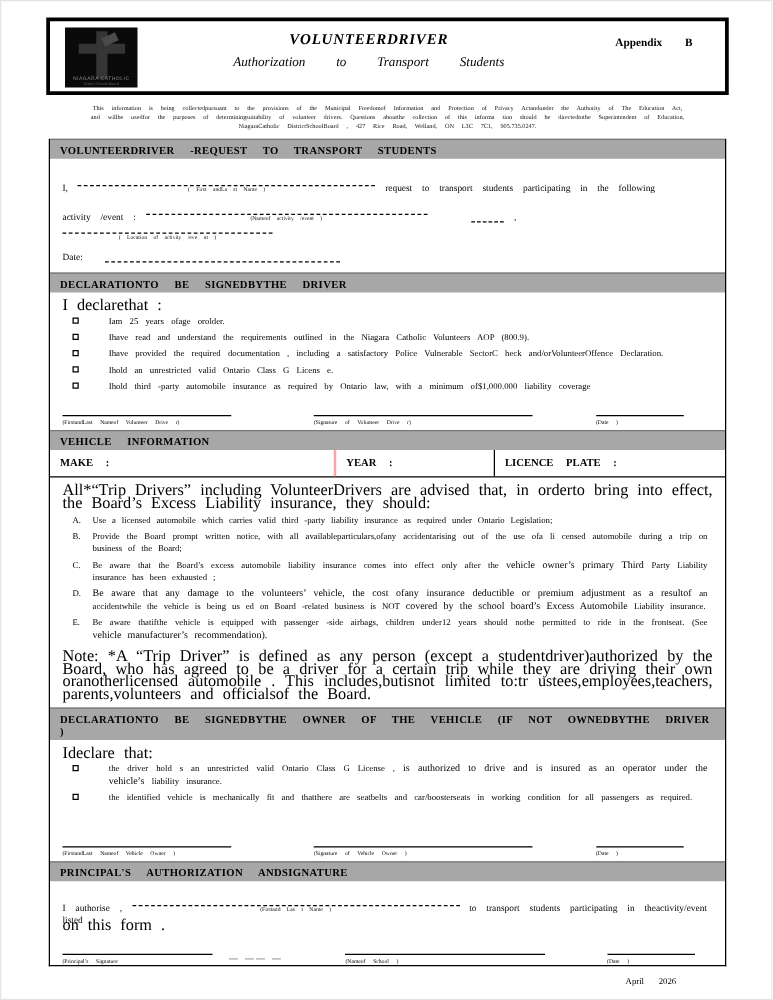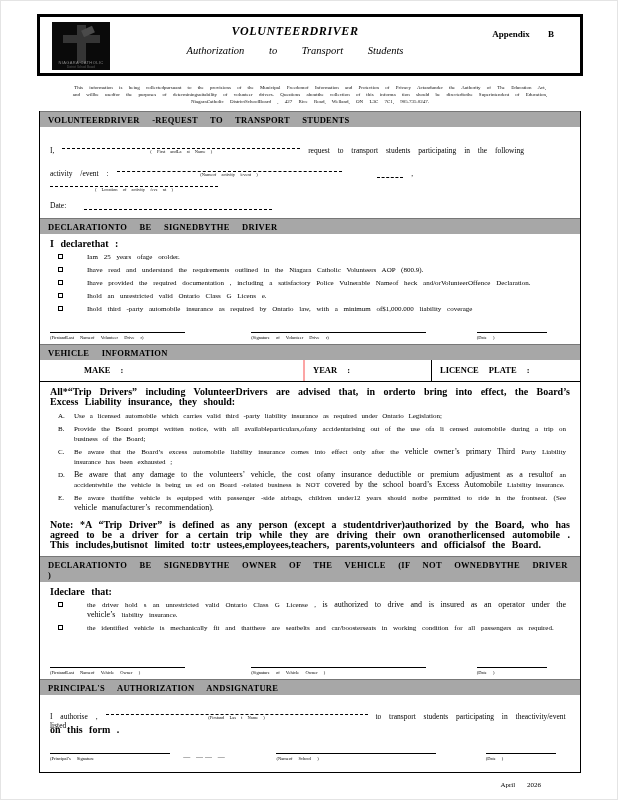--- a/index.html
+++ b/index.html
@@ -33,21 +33,21 @@
   .form-frame {
     position:absolute; left:38px; top:110px; width:542px; height:662px;
     border-left:1px solid #000; border-right:1px solid #000; border-bottom:1px solid #000;
     background:#fff;
   }
   .bar {
     background:#a7a7a7; color:#000; font-weight:bold; font-size:8.5px;
     padding:3px 8px 2px; word-spacing:10px; letter-spacing:.3px; border-top:1px solid #777;
   }
   .pad { padding:5px 10px 2px; }
-  .bodytext { font-size:10px; line-height:10px; text-align:justify; word-spacing:4px;font-weight:bold; }
+  .bodytext { font-size:13px; line-height:10px; text-align:justify; word-spacing:4px; }
   .sans { font-family:Liberation Serif, serif; font-size:8px; }
   .blank { display:inline-block; border-bottom:1px dashed #000; height:8px; vertical-align:bottom; }
   .blank.solid { border-bottom-style:solid; }
   .blank-wrap { display:inline-block; text-align:center; vertical-align:bottom; }
   .caption { display:block; font-size:4.5px; word-spacing:4px; line-height:6px; color:#111; text-align:center; }
   .fline { font-size:7.5px; word-spacing:6px; margin-top:8px; }
   
   .cbrow { display:flex; margin:3px 0 2px; }
   .cb { flex:0 0 auto; width:5px; height:5px; border:1px solid #000; margin:2px 0 0 8px; }
   .cbtext { flex:1; margin-left:24px; margin-right:4px; font-size:7px; line-height:10px; text-align:justify; word-spacing:4px; }
@@ -56,21 +56,21 @@
   .ltrtext { flex:1; margin-right:4px; font-size:7px; line-height:10.5px; text-align:justify; word-spacing:3px; }
   
   .sigrow { display:flex; padding:0 10px; }
   .sigcol1 { width:205px; } .sigcol2 { width:230px; } .sigcol3 { width:95px; }
   .sigline { border-top:1px solid #000; height:1px; }
   .sigcol1 .sigline { width:135px; } .sigcol2 .sigline { width:175px; } .sigcol3 .sigline { width:70px; }
   .siglabel { font-size:4.5px; word-spacing:5px; line-height:6px; margin-top:2px; }
   
   .vrow { display:flex; border-bottom:1px solid #000; }
   .vcell { padding:5px 8px 6px; font-weight:bold; font-size:8.5px; word-spacing:8px; }
-  .vcell.c1 { width:227px;margin-left:36px; } .vcell.c2 { width:128px; border-left:2px solid #fca5a5; } .vcell.c3 { flex:1; border-left:1px solid #000; }
+  .vcell.c1 { width:227px; } .vcell.c2 { width:128px; border-left:2px solid #fca5a5; } .vcell.c3 { flex:1; border-left:1px solid #000; }
   .dashes { font-size:7px; letter-spacing:2px; }
   .footer { position:absolute; right:76px; bottom:10px; font-size:7px; word-spacing:10px; }
 </style>
 </head>
 <body>
 
 <div class="page">
 
   <div class="header-box">
     <div class="logo">
@@ -126,21 +126,21 @@
       <div class="cbrow">
         <span class="cb"></span>
         <span class="cbtext">Iam 25 years ofage orolder.</span>
       </div>
       <div class="cbrow">
         <span class="cb"></span>
         <span class="cbtext">Ihave read and understand the requirements outlined in the Niagara Catholic Volunteers AOP (800.9).</span>
       </div>
       <div class="cbrow">
         <span class="cb"></span>
-        <span class="cbtext">Ihave provided the required documentation , including a satisfactory Police Vulnerable Nameof heck and/orVolunteerOffence Declaration.</span>
+        <span class="cbtext">Ihave provided the required documentation , including a satisfactory Police Vulnerable SectorC heck and/orVolunteerOffence Declaration.</span>
       </div>
       <div class="cbrow">
         <span class="cb"></span>
         <span class="cbtext">Ihold an unrestricted valid Ontario Class G Licens e.</span>
       </div>
       <div class="cbrow">
         <span class="cb"></span>
         <span class="cbtext">Ihold third -party automobile insurance as required by Ontario law, with a minimum of$1,000.000 liability coverage</span>
       </div>
     </div>

